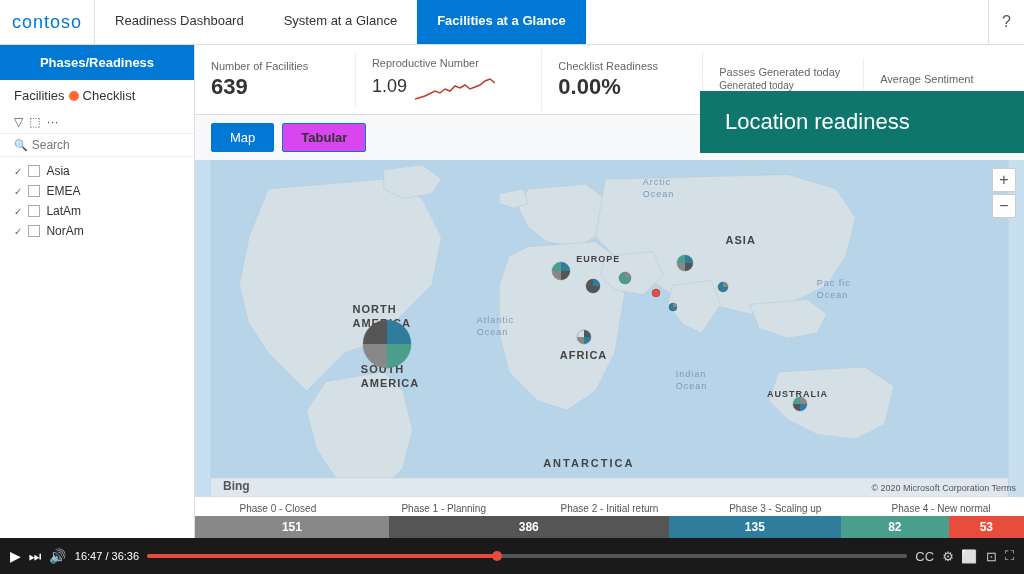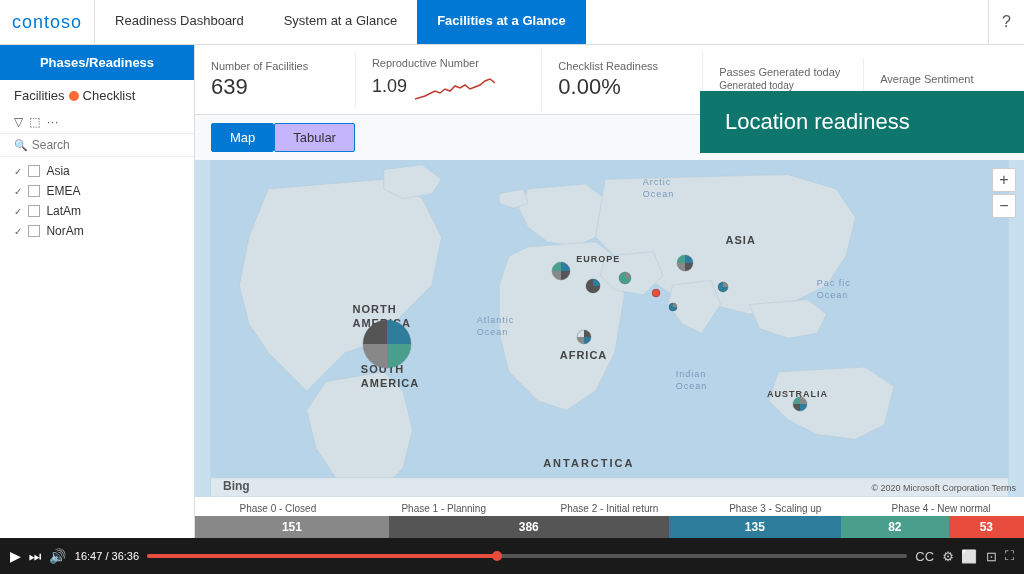--- a/index.html
+++ b/index.html
@@ -168,21 +168,21 @@
       justify-content: center;
     }
     .stat-card:last-child { border-right: none; }
     .stat-title {
       font-size: 11px;
       color: #666;
       margin-bottom: 2px;
     }
     .stat-value {
       font-size: 22px;
-      font-weight: 400;
+      font-weight: 700;
       color: #333;
     }
     .stat-chart {
       width: 80px;
       height: 32px;
     }
     .stat-card-chart {
       flex: 1.2;
       padding: 8px 16px;
       border-right: 1px solid #eee;
@@ -208,36 +208,38 @@
       font-weight: 400;
       padding: 18px 25px;
       z-index: 10;
     }
 
     
     .map-controls {
       display: flex;
       align-items: center;
       padding: 8px 16px;
+      gap: 8px;
       background: #f8f9fa;
     }
     .btn-map-view {
       padding: 6px 18px;
       font-size: 13px;
       border: 1px solid #0078d4;
       cursor: pointer;
       border-radius: 2px;
     }
     .btn-map-view.active {
       background: #0078d4;
       color: #fff;
     }
     .btn-map-view.inactive {
-      background: #c4b5fd;
+      background: #d946ef;
       color: #333;
+      font-weight: bold;
     }
 
     
     .map-area {
       flex: 1;
       position: relative;
       overflow: hidden;
       background: #c8dff0;
     }
     .map-zoom-controls {

